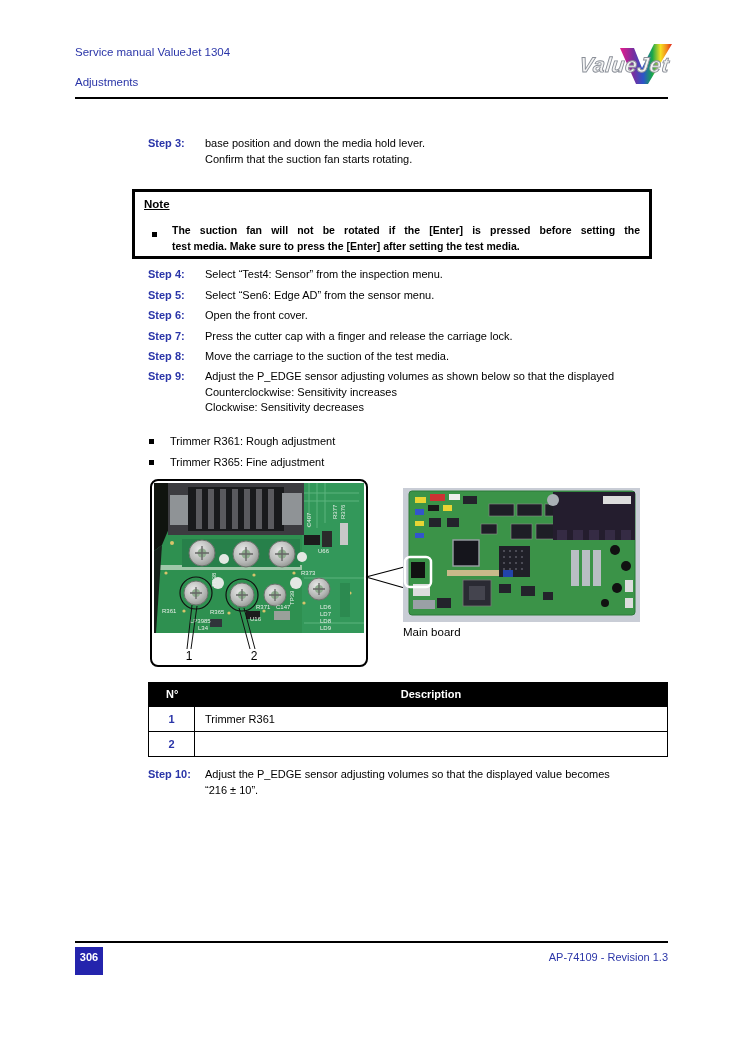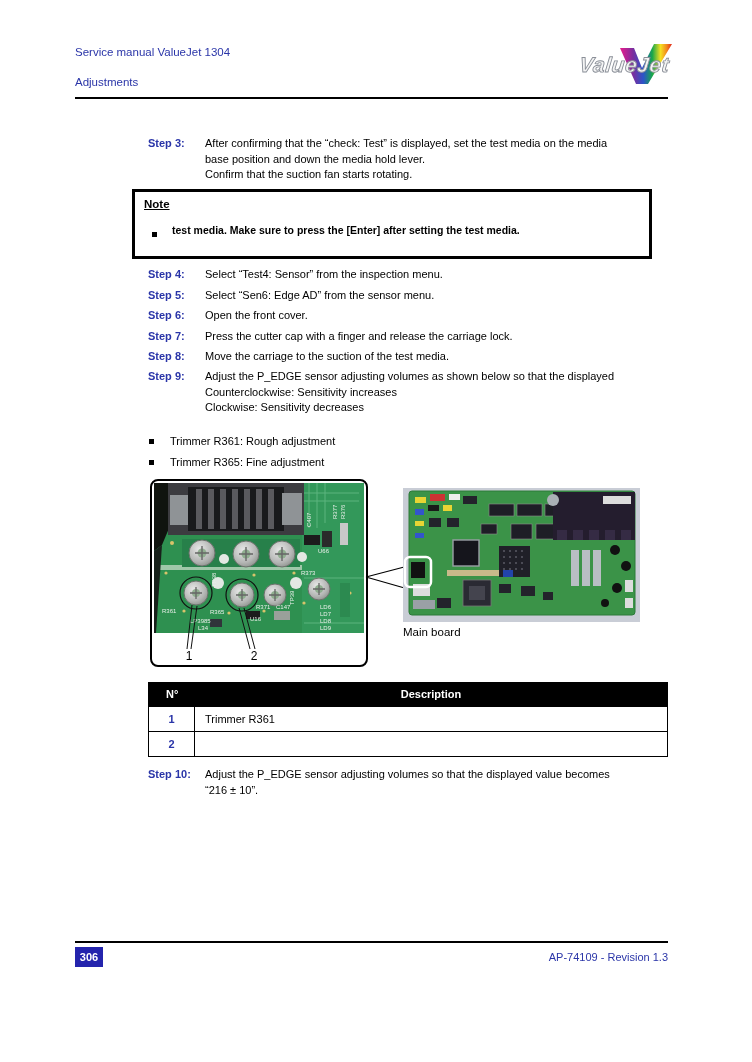--- a/index.html
+++ b/index.html
@@ -38,21 +38,21 @@
 
   .ptable { left:148px; top:682px; width:520px; border:1.5px solid #000; }
   .t-header { display:flex; height:23px; background:#000; color:#fff; font-size:11px; font-weight:bold; }
   .t-h-no { width:46px; padding-left:17px; line-height:23px; }
   .t-h-desc { flex:1; text-align:center; line-height:23px; }
   .t-row { display:flex; height:25px; border-top:1.5px solid #000; background:#fff; }
   .t-no { width:46px; border-right:1.5px solid #000; text-align:center; line-height:24px; font-size:11px; font-weight:bold; color:#2a35a8; }
   .t-desc { flex:1; padding-left:10px; line-height:24px; font-size:11px; }
 
   .ftr-rule { left:75px; top:941px; width:593px; height:2px; background:#000; }
-  .page-box { left:75px; top:947px; width:28px; height:20px; background:#2424ad; color:#fff; font-size:11px; font-weight:bold; text-align:center; line-height:21px; }
+  .page-box { left:75px; top:947px; width:28px; height:28px; background:#2424ad; color:#fff; font-size:11px; font-weight:bold; text-align:center; line-height:21px; }
   .revision { left:400px; top:951px; width:268px; text-align:right; font-size:11px; color:#2a35a8; }
 </style>
 </head>
 <body>
 
 <div class="page">
 
   <div class="abs hdr-title blue">Service manual ValueJet 1304</div>
   <div class="abs hdr-section blue">Adjustments</div>
   <svg class="abs logo" viewBox="0 0 120 44">
@@ -68,30 +68,30 @@
       </linearGradient>
     </defs>
     <path d="M44 6 L58 6 L66 26 L78 2 L96 2 L72 42 L60 42 Z" fill="url(#lg)"></path>
     <text x="6" y="30" font-size="21" font-style="italic" font-weight="bold" letter-spacing="0.5" fill="#f4f4f4" stroke="#8a8f98" stroke-width="0.9" transform="skewX(-6)">ValueJet</text>
   </svg>
   <div class="abs hdr-rule"></div>
 
   <div class="step" style="top:136px">
     <span class="step-label">Step 3:</span>
     <div class="step-text">
-      <div>After confirming that the “check: Test” is displayed, set the test media on the media</div>
       <div>base position and down the media hold lever.</div>
       <div>Confirm that the suction fan starts rotating.</div>
     </div>
   </div>
 
   <div class="abs note-box">
     <div class="note-title">Note</div>
     <div class="note-bullet-sq"></div>
     <div class="note-text">
+      <div class="note-line1">The suction fan will not be rotated if the [Enter] is pressed before setting the</div>
       <div>test media. Make sure to press the [Enter] after setting the test media.</div>
     </div>
   </div>
 
   <div class="step" style="top:267px">
     <span class="step-label">Step 4:</span>
     <div class="step-text">
         <div>Select “Test4: Sensor” from the inspection menu.</div>
       </div>
   </div>

